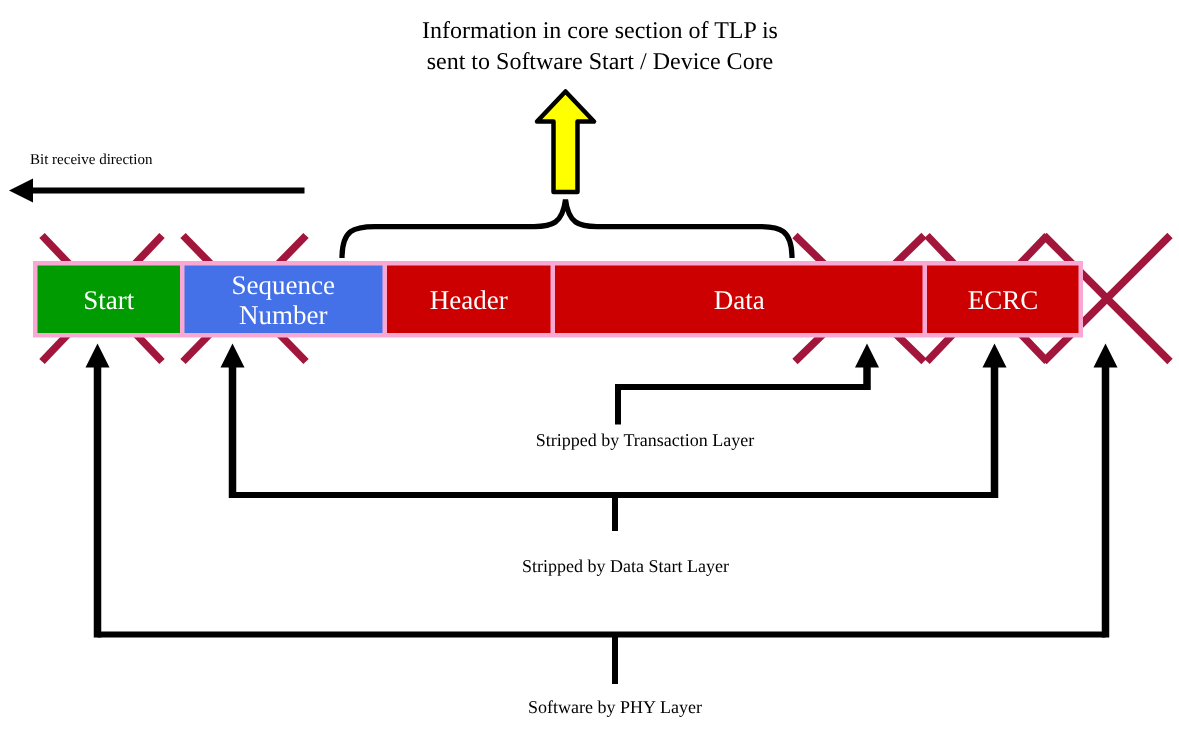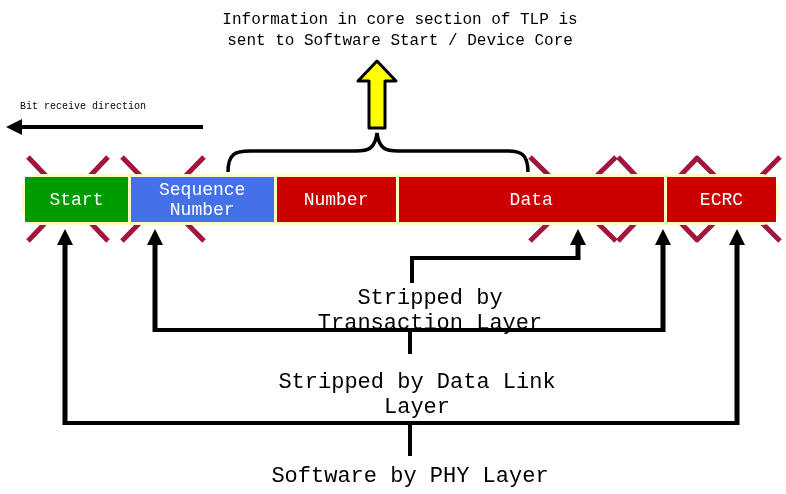--- a/index.html
+++ b/index.html
@@ -1,32 +1,32 @@
 <!DOCTYPE html>
 <html><head>
 <meta charset="utf-8">
 <style>
   html,body{margin:0;padding:0;background:#ffffff;}
   #stage{
     position:relative;width:786px;height:494px;background:#ffffff;overflow:hidden;
-    font-family:Liberation Mono, monospace;color:#000;
+    font-family:Liberation Serif, serif;color:#000;
   }
   .abs{position:absolute;}
   #top-note{left:200px;top:10px;width:400px;text-align:center;font-size:16px;line-height:21px;}
   #bit-receive-label{left:20px;top:101px;font-size:10px;}
   #overlay-svg{left:0;top:0;width:786px;height:494px;}
   #packet-bar{
-    left:22px;top:174px;width:757px;height:51px;background:#fef9c3;
-    display:flex;gap:3px;padding:3px;box-sizing:border-box;border-radius:18px;
+    left:22px;top:174px;width:700px;height:51px;background:#f9a8d4;
+    display:flex;gap:3px;padding:3px;box-sizing:border-box;
   }
   .segment{
     flex-shrink:1;flex-basis:0;display:flex;align-items:center;justify-content:center;
     color:#fff;font-size:18px;line-height:20px;text-align:center;overflow:hidden;
   }
-  .strip-label{font-size:22px;text-align:center;width:300px;}
+  .strip-label{font-size:12px;text-align:center;width:300px;}
   #label-transaction{left:280px;top:286px;}
   #label-datalink{left:267px;top:370px;}
   #label-phy{left:260px;top:464px;}
 </style>
 </head>
 <body>
 
 <div id="stage">
 
   <div class="abs" id="top-note">
@@ -83,22 +83,22 @@
       <line class="xline" x1="618" y1="157" x2="698" y2="241" stroke-width="5" stroke="#A2163C"></line>
       <line class="xline" x1="698" y1="157" x2="618" y2="241" stroke-width="5" stroke="#A2163C"></line>
       <line class="xline" x1="696" y1="157" x2="780" y2="241" stroke-width="5" stroke="#A2163C"></line>
       <line class="xline" x1="780" y1="157" x2="696" y2="241" stroke-width="5" stroke="#A2163C"></line>
     </g>
   </svg>
 
   <div class="abs" id="packet-bar">
     <div class="segment" style="flex-grow: 83; background: rgb(0, 155, 0);">Start</div>
     <div class="segment" style="flex-grow: 115; background: rgb(68, 112, 232);">Sequence Number</div>
-    <div class="segment" style="flex-grow: 96; background: rgb(204, 0, 0);">Number</div>
+    <div class="segment" style="flex-grow: 96; background: rgb(204, 0, 0);">Header</div>
     <div class="segment" style="flex-grow: 214; background: rgb(204, 0, 0); text-align: right;">Data</div>
     <div class="segment" style="flex-grow: 88; background: rgb(204, 0, 0); text-align: right;">ECRC</div>
   </div>
 
   <div class="abs strip-label" id="label-transaction">Stripped by Transaction Layer</div>
-  <div class="abs strip-label" id="label-datalink">Stripped by Data Link Layer</div>
+  <div class="abs strip-label" id="label-datalink">Stripped by Data Start Layer</div>
   <div class="abs strip-label" id="label-phy">Software by PHY Layer</div>
 
 </div>
 
 </body></html>

